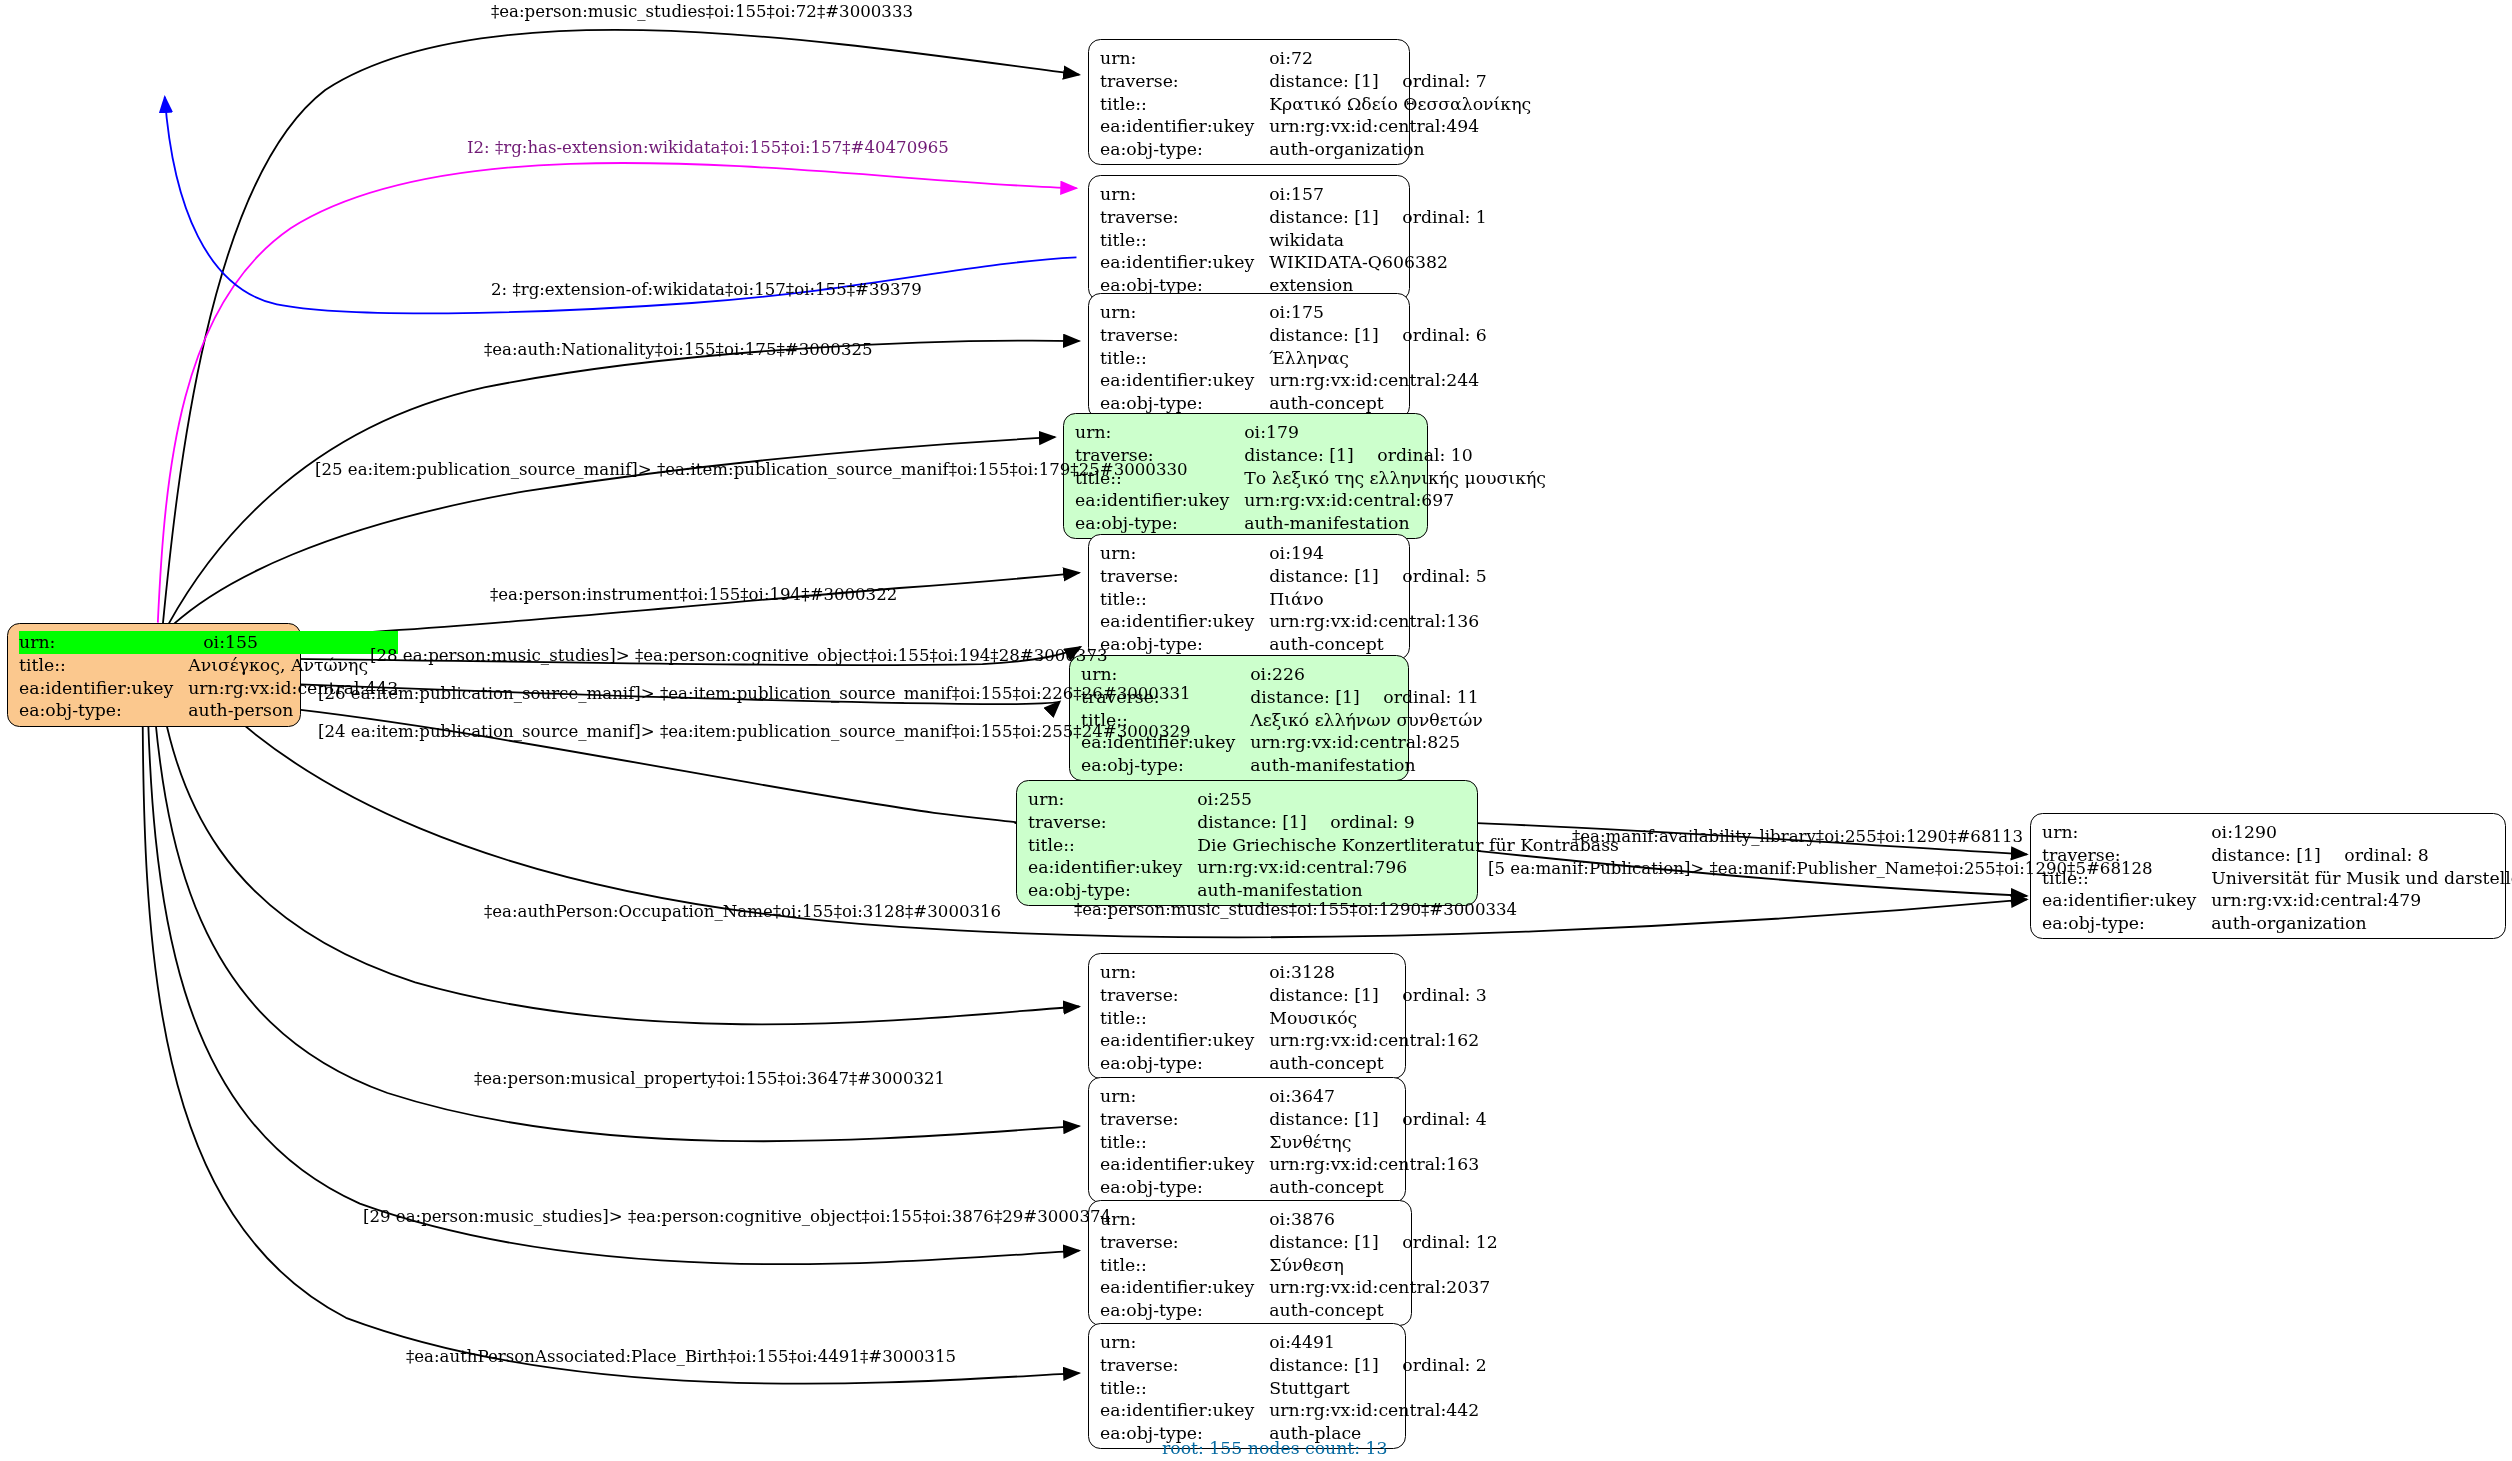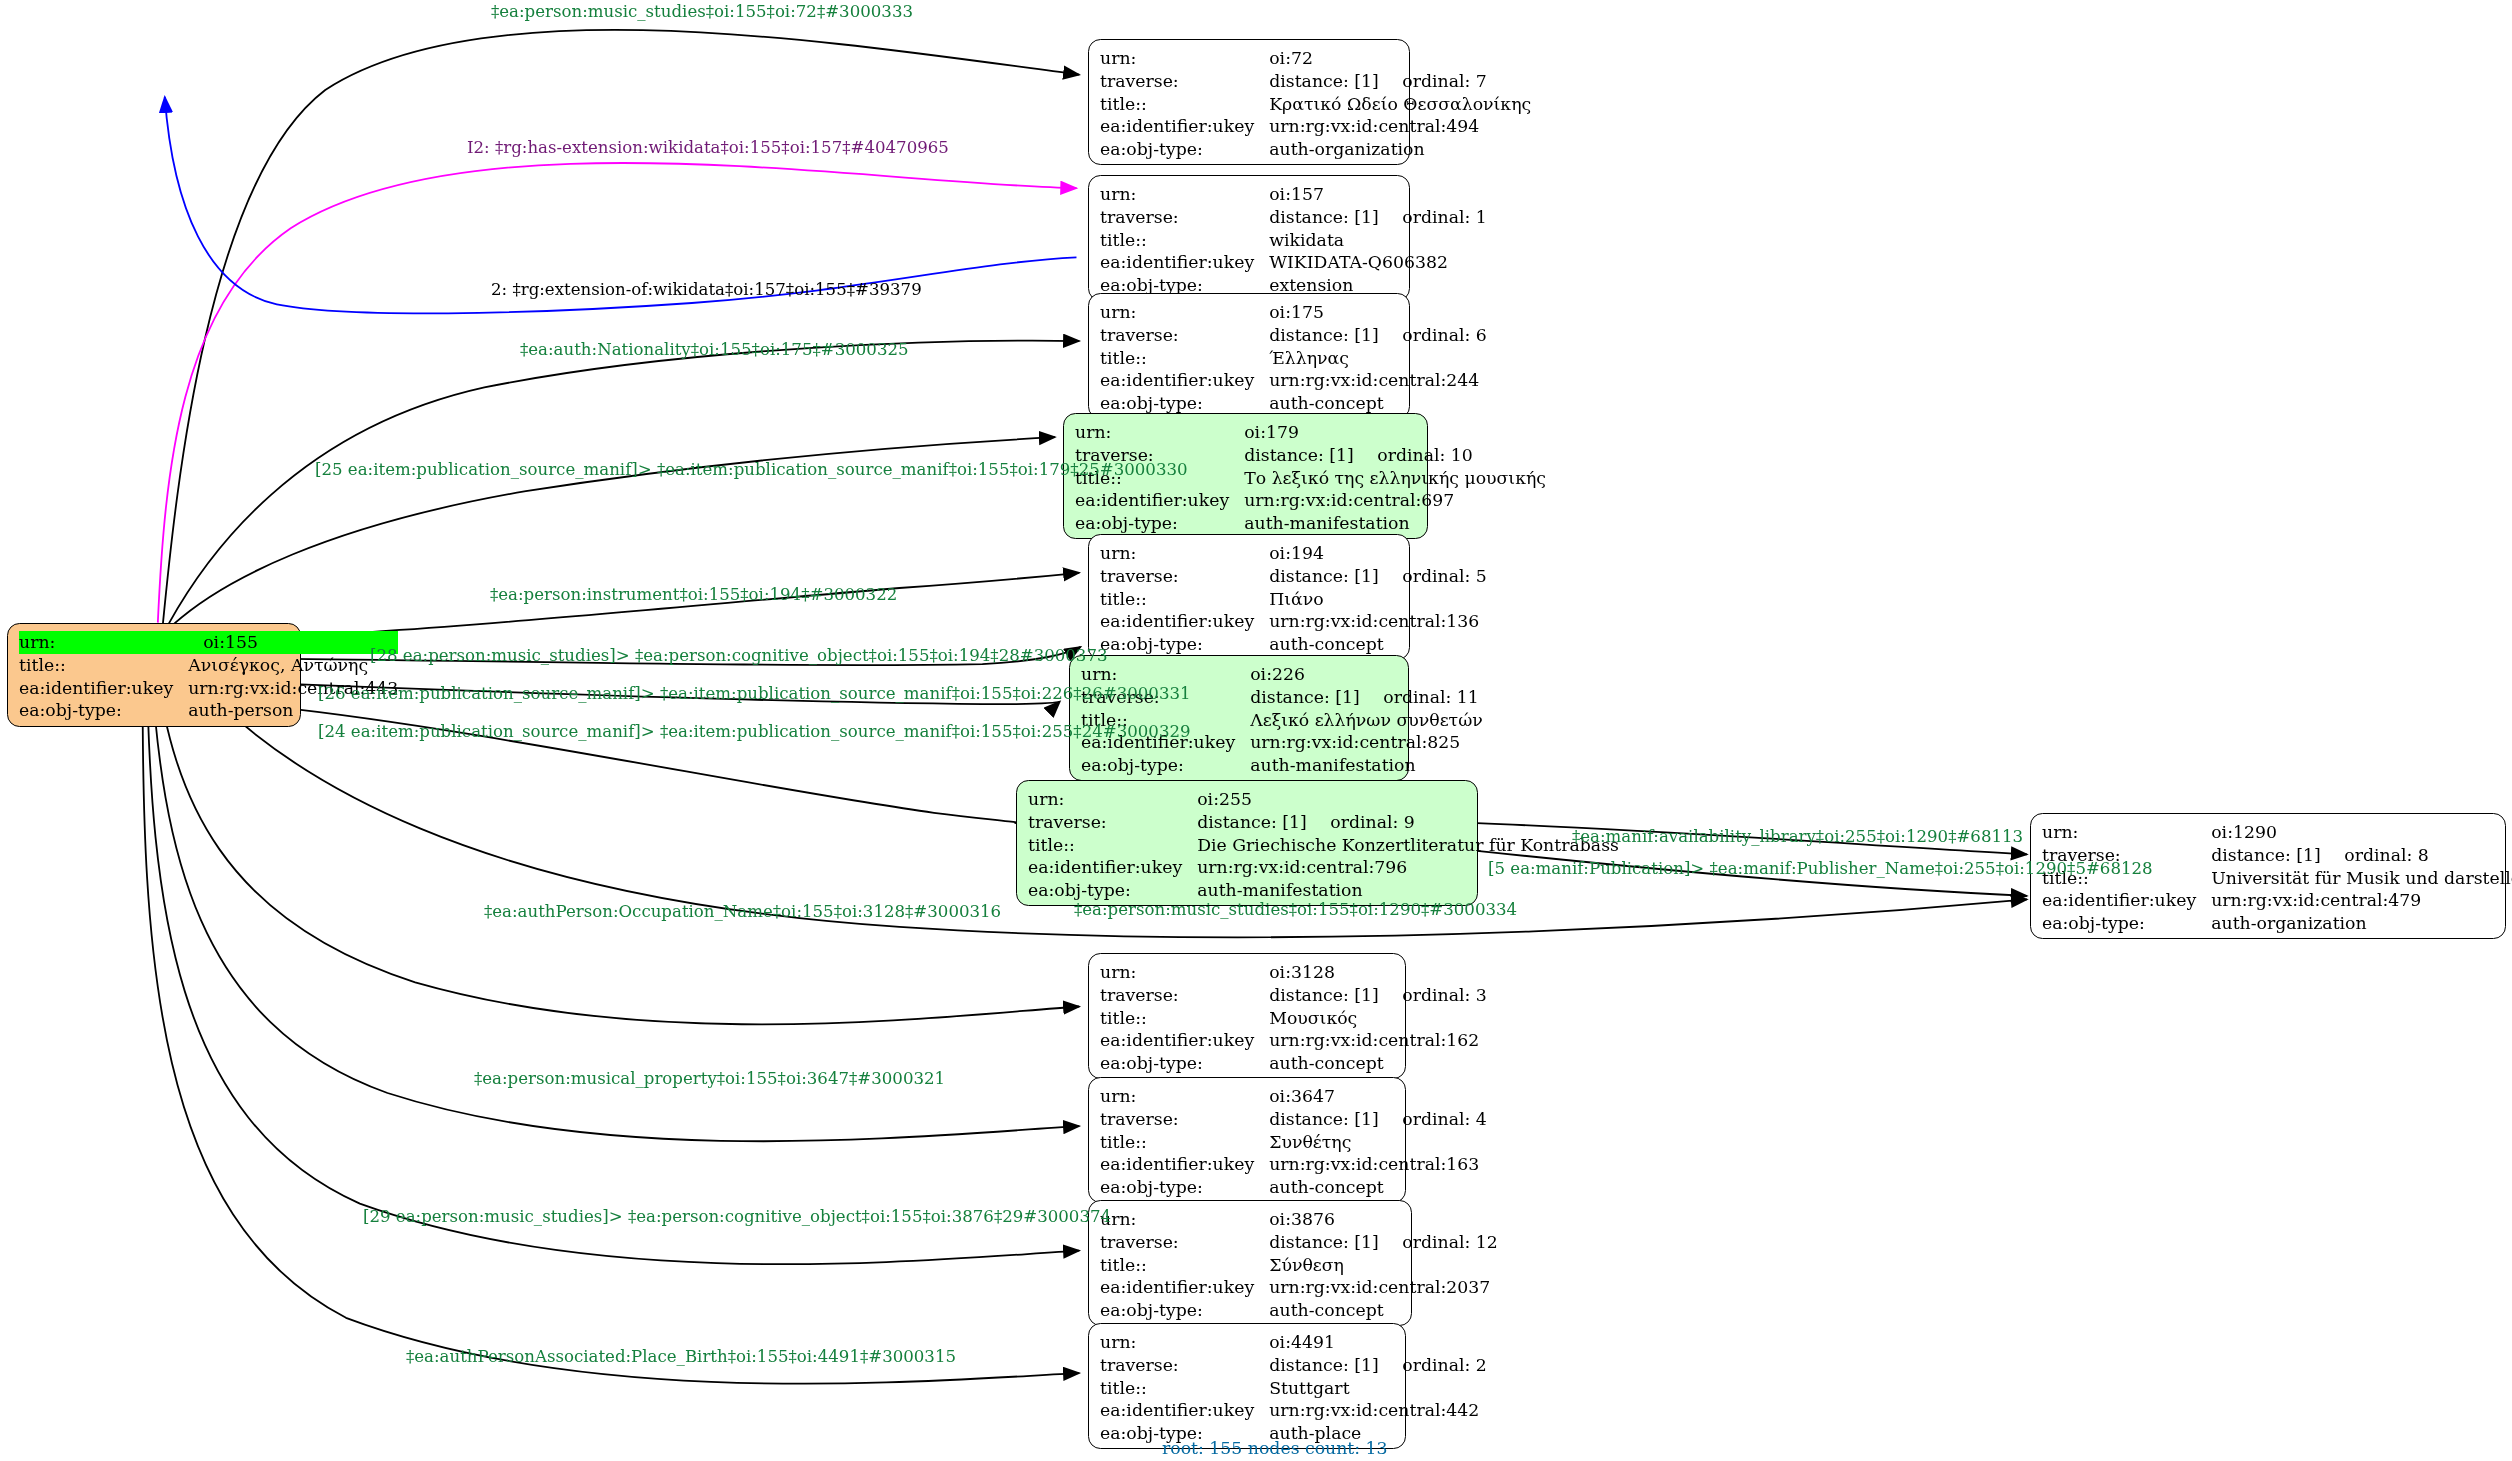--- a/index.html
+++ b/index.html
@@ -59,21 +59,21 @@
   .node tr.highlight td.val {
     padding-left: 15px;
   }
   .trav-ord {
     display: inline-block;
     padding-left: 23.5px;
   }
   .edge-label {
     position: absolute;
     font-size: 16.6px;
-    color: #15803d;
+    color: #000000;
     white-space: nowrap;
     line-height: 1;
   }
   .footer-label {
     position: absolute;
     font-size: 17.3px;
     color: #0369a1;
     white-space: nowrap;
   }
 </style>
@@ -474,21 +474,21 @@
         <td class="key">ea:obj-type:</td>
         <td class="val">auth-place</td>
       </tr>
     </tbody>
       </table>
   </div>
 
   <div class="edge-label" style="left:491px; top:3.5px;">‡ea:person:music_studies‡oi:155‡oi:72‡#3000333</div>
   <div class="edge-label" style="left:467px; top:140px; color:#701a75;">I2: ‡rg:has-extension:wikidata‡oi:155‡oi:157‡#40470965</div>
   <div class="edge-label" style="left:491px; top:282px; color:#000000;">2: ‡rg:extension-of:wikidata‡oi:157‡oi:155‡#39379</div>
-  <div class="edge-label" style="left:484px; top:342px;margin-left:36px;">‡ea:auth:Nationality‡oi:155‡oi:175‡#3000325</div>
+  <div class="edge-label" style="left:484px; top:342px;">‡ea:auth:Nationality‡oi:155‡oi:175‡#3000325</div>
   <div class="edge-label" style="left:315px; top:462px;">[25 ea:item:publication_source_manif]&gt; ‡ea:item:publication_source_manif‡oi:155‡oi:179‡25#3000330</div>
   <div class="edge-label" style="left:490px; top:587px;">‡ea:person:instrument‡oi:155‡oi:194‡#3000322</div>
   <div class="edge-label" style="left:370px; top:648px;">[28 ea:person:music_studies]&gt; ‡ea:person:cognitive_object‡oi:155‡oi:194‡28#3000373</div>
   <div class="edge-label" style="left:318px; top:686px;">[26 ea:item:publication_source_manif]&gt; ‡ea:item:publication_source_manif‡oi:155‡oi:226‡26#3000331</div>
   <div class="edge-label" style="left:318px; top:724px;">[24 ea:item:publication_source_manif]&gt; ‡ea:item:publication_source_manif‡oi:155‡oi:255‡24#3000329</div>
   <div class="edge-label" style="left:1572px; top:829px;">‡ea:manif:availability_library‡oi:255‡oi:1290‡#68113</div>
   <div class="edge-label" style="left:1488px; top:861px;">[5 ea:manif:Publication]&gt; ‡ea:manif:Publisher_Name‡oi:255‡oi:1290‡5#68128</div>
   <div class="edge-label" style="left:1074px; top:902px;">‡ea:person:music_studies‡oi:155‡oi:1290‡#3000334</div>
   <div class="edge-label" style="left:451px; top:904px;margin-left:33px;">‡ea:authPerson:Occupation_Name‡oi:155‡oi:3128‡#3000316</div>
   <div class="edge-label" style="left:474px; top:1071px;">‡ea:person:musical_property‡oi:155‡oi:3647‡#3000321</div>

